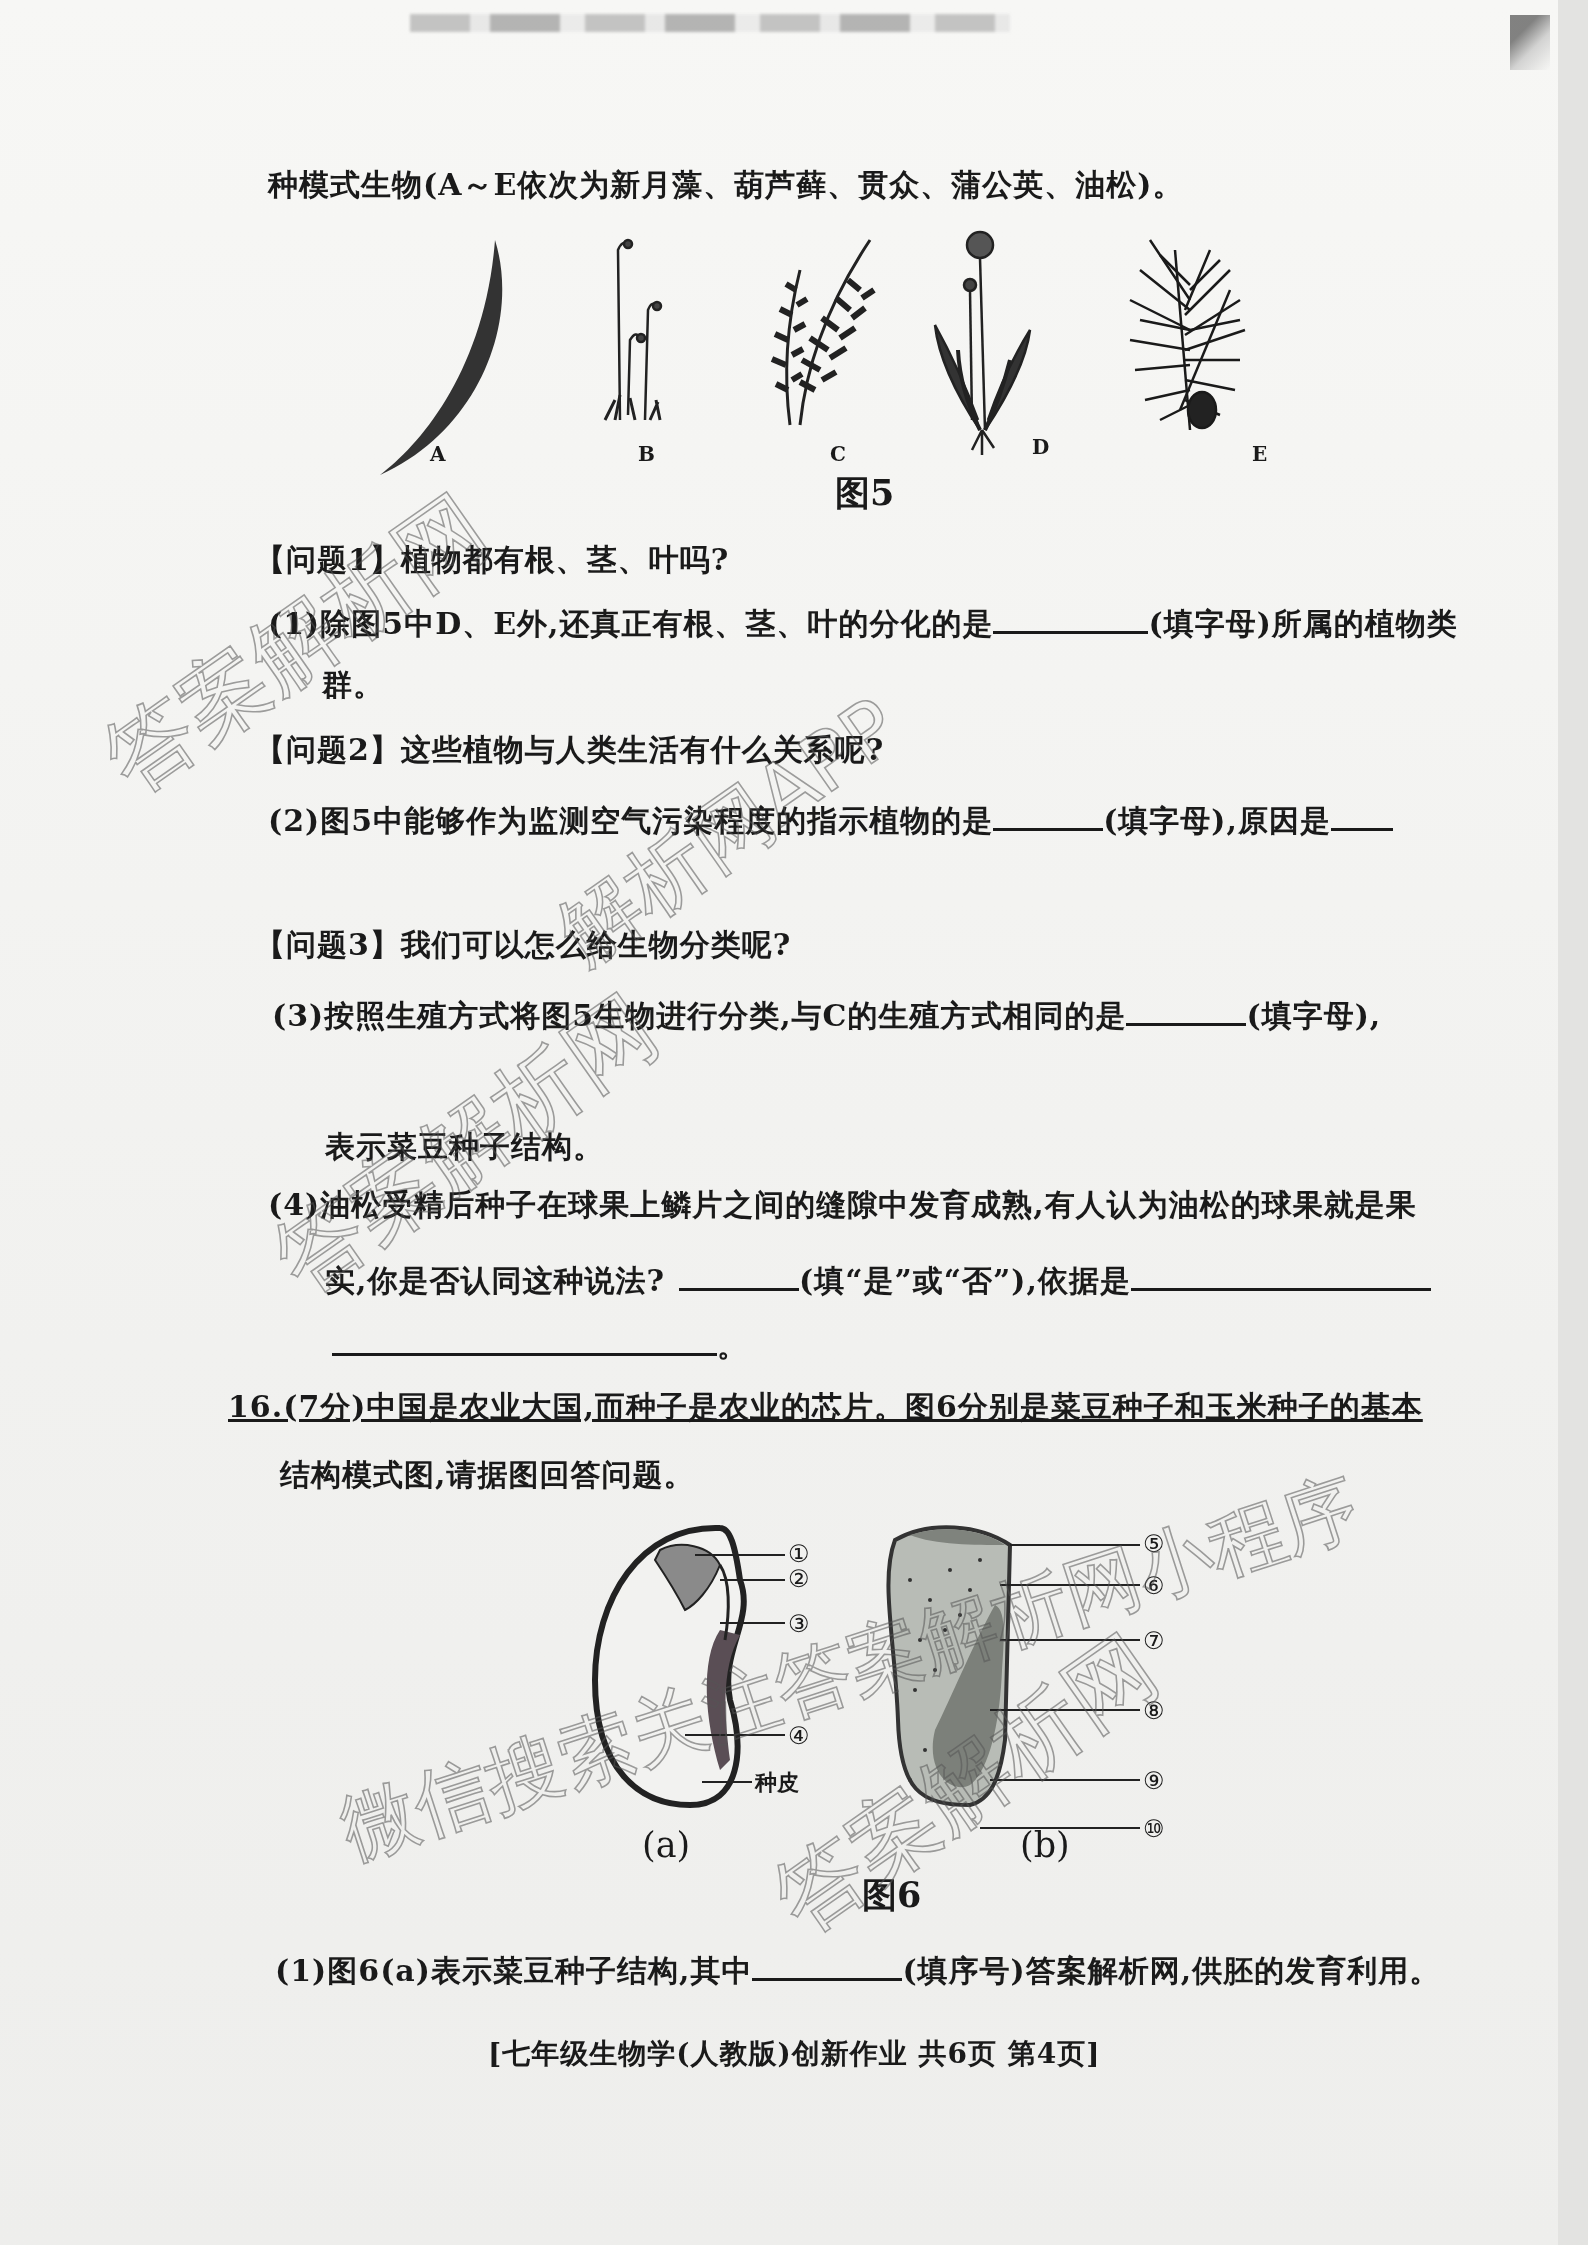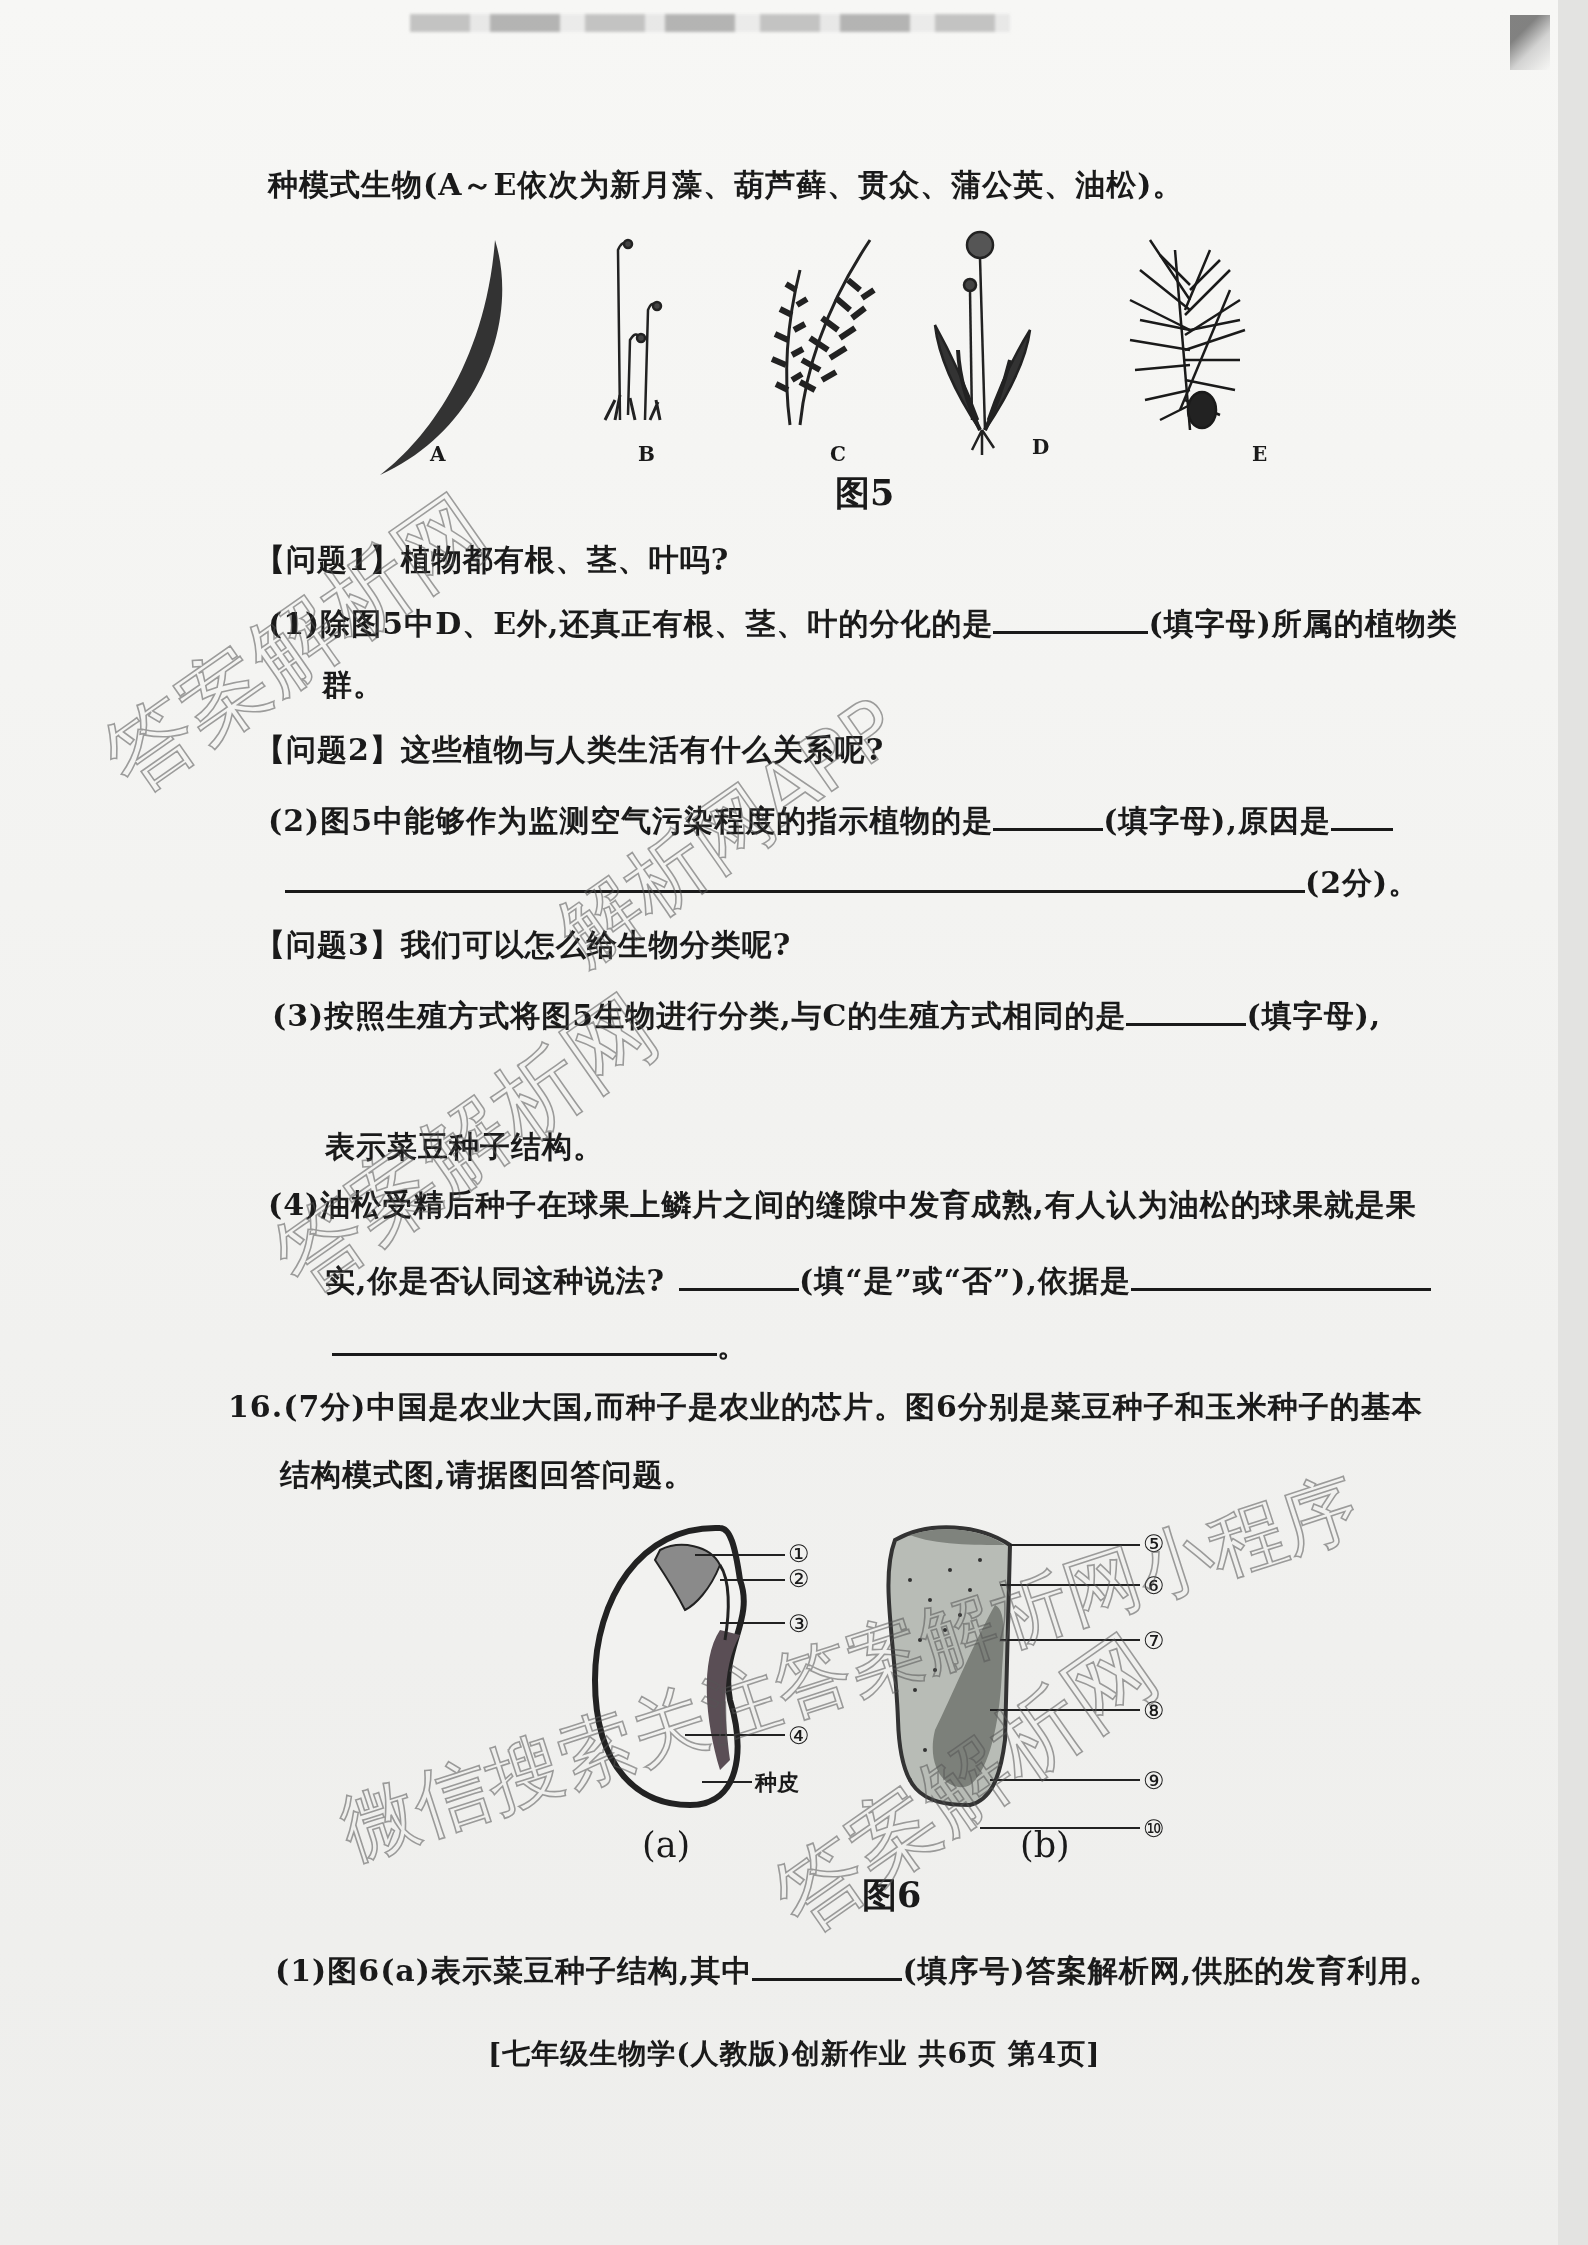--- a/index.html
+++ b/index.html
@@ -93,39 +93,36 @@
   <div class="line" style="left:255px; top:545px;">【问题1】植物都有根、茎、叶吗?</div>
   <div class="line" style="left:268px; top:603px;">
     <span>(1)除图5中D、E外,还真正有根、茎、叶的分化的是</span><span class="blank" style="width:155px;"></span><span>(填字母)所属的植物类</span>
   </div>
   <div class="line" style="left:322px; top:670px;">群。</div>
 
   <div class="line" style="left:255px; top:735px;">【问题2】这些植物与人类生活有什么关系呢?</div>
   <div class="line" style="left:268px; top:800px;">
     <span>(2)图5中能够作为监测空气污染程度的指示植物的是</span><span class="blank" style="width:110px;"></span><span>(填字母),原因是</span><span class="blank" style="width:62px;"></span>
   </div>
-  <div class="line" style="left:285px; top:862px;">
-    <span class="blank" style="width:1020px;"></span><span>(2分)。</span>
-  </div>
 
   <div class="line" style="left:255px; top:930px;">【问题3】我们可以怎么给生物分类呢?</div>
   <div class="line" style="left:272px; top:995px;">
     <span>(3)按照生殖方式将图5生物进行分类,与C的生殖方式相同的是</span><span class="blank" style="width:120px;"></span><span>(填字母),</span>
   </div>
   <div class="line" style="left:325px; top:1132px;">表示菜豆种子结构。</div>
 
   <div class="line" style="left:268px; top:1190px;">(4)油松受精后种子在球果上鳞片之间的缝隙中发育成熟,有人认为油松的球果就是果</div>
   <div class="line" style="left:325px; top:1260px;">
     <span>实,你是否认同这种说法?</span><span class="blank" style="width:120px; margin-left:14px;"></span><span>(填“是”或“否”),依据是</span><span class="blank" style="width:300px;"></span>
   </div>
   <div class="line" style="left:332px; top:1325px;">
     <span class="blank" style="width:385px;"></span><span>。</span>
   </div>
 
-  <div class="line" style="left:228px; top:1392px;">16.(7分)中国是农业大国,而种子是农业的芯片。图6分别是菜豆种子和玉米种子的基本</div>
+  <div class="line" style="left:228px; top:1392px;text-decoration:underline;">16.(7分)中国是农业大国,而种子是农业的芯片。图6分别是菜豆种子和玉米种子的基本</div>
   <div class="line" style="left:280px; top:1460px;">结构模式图,请据图回答问题。</div>
 
   <div class="fig" style="left:580px; top:1520px; width:650px; height:360px;">
     <svg width="650" height="360">
 
       <g>
         <path d="M140 8 C 60 5, 15 80, 15 160 C 15 250, 60 285, 110 285 C 160 285, 165 230, 150 180 C 140 130, 175 100, 160 60 C 155 25, 150 8, 140 8 Z" fill="#f2f2f0" stroke="#222" stroke-width="6"></path>
         <path d="M140 110 C 120 140, 125 200, 140 250 L 150 240 C 145 200, 140 150, 160 115 Z" fill="#5a4e55"></path>
         <path d="M80 30 C 100 20, 130 25, 140 45 C 130 70, 115 85, 105 90 C 95 70, 85 55, 75 40 Z" fill="#8a8a8a" stroke="#222" stroke-width="2"></path>
         <path d="M140 45 C 150 60, 150 90, 145 120" stroke="#222" stroke-width="3" fill="none"></path>

